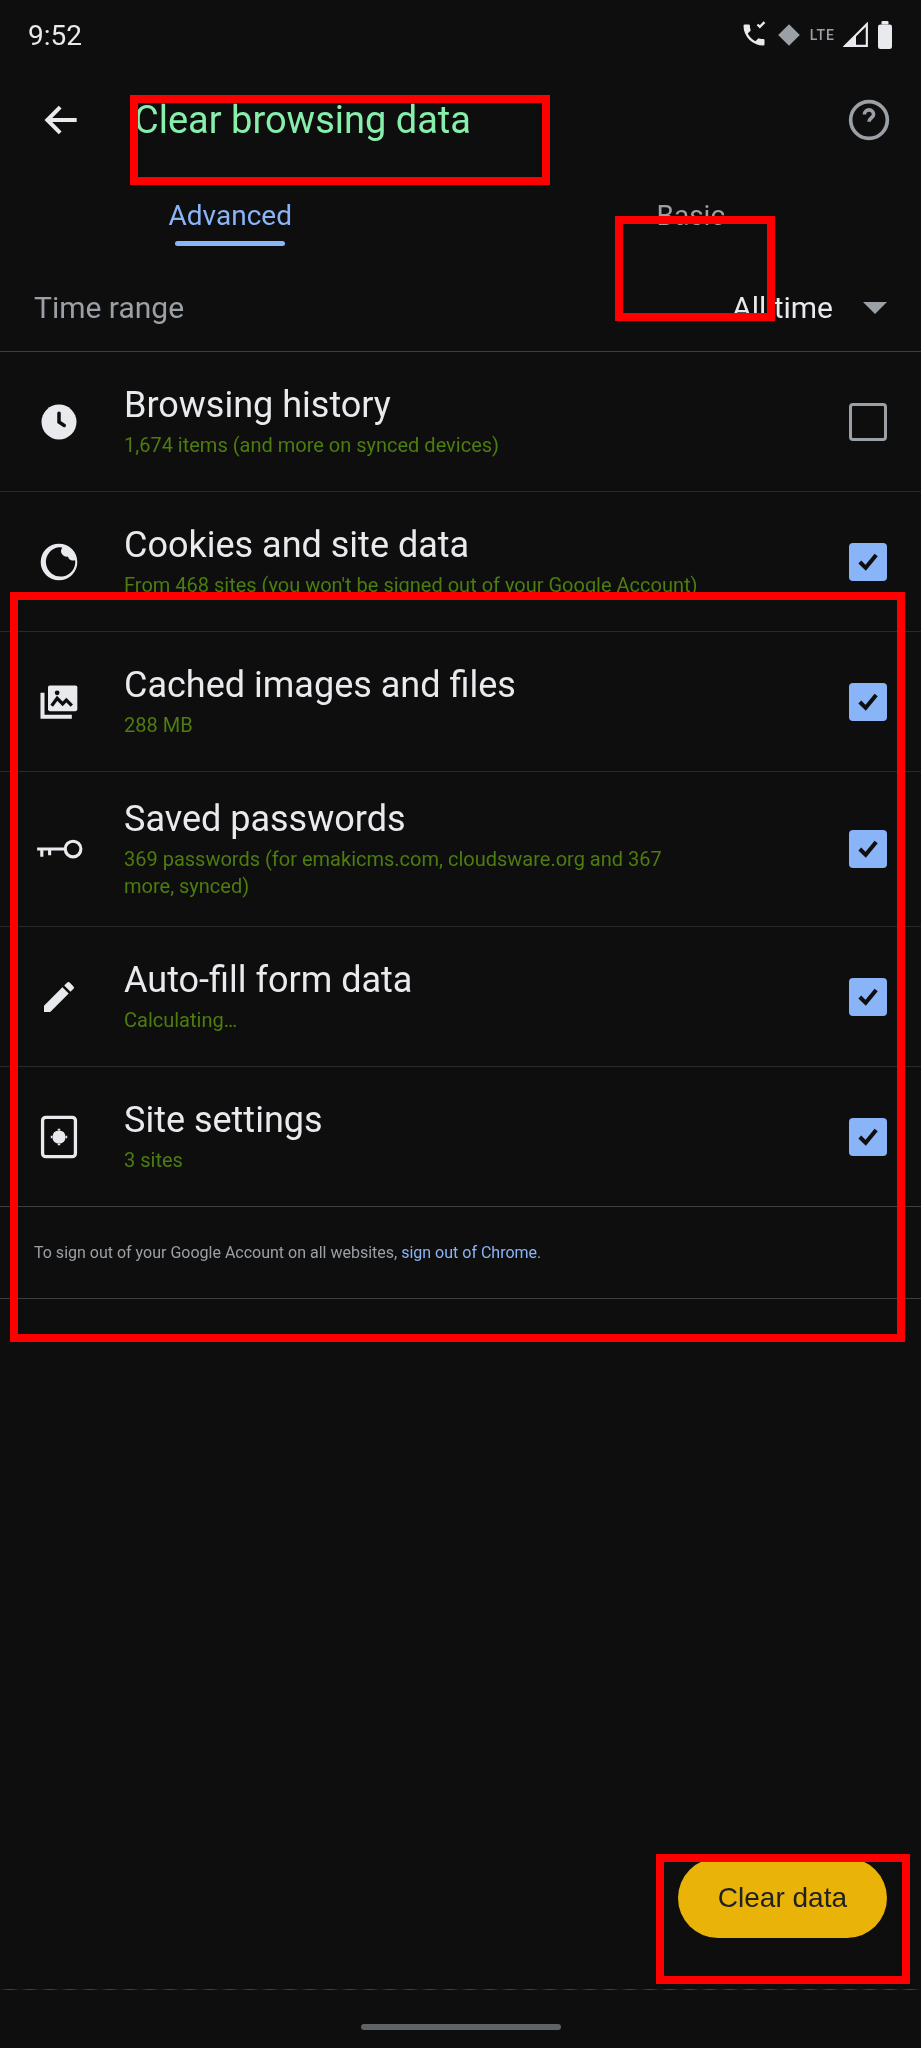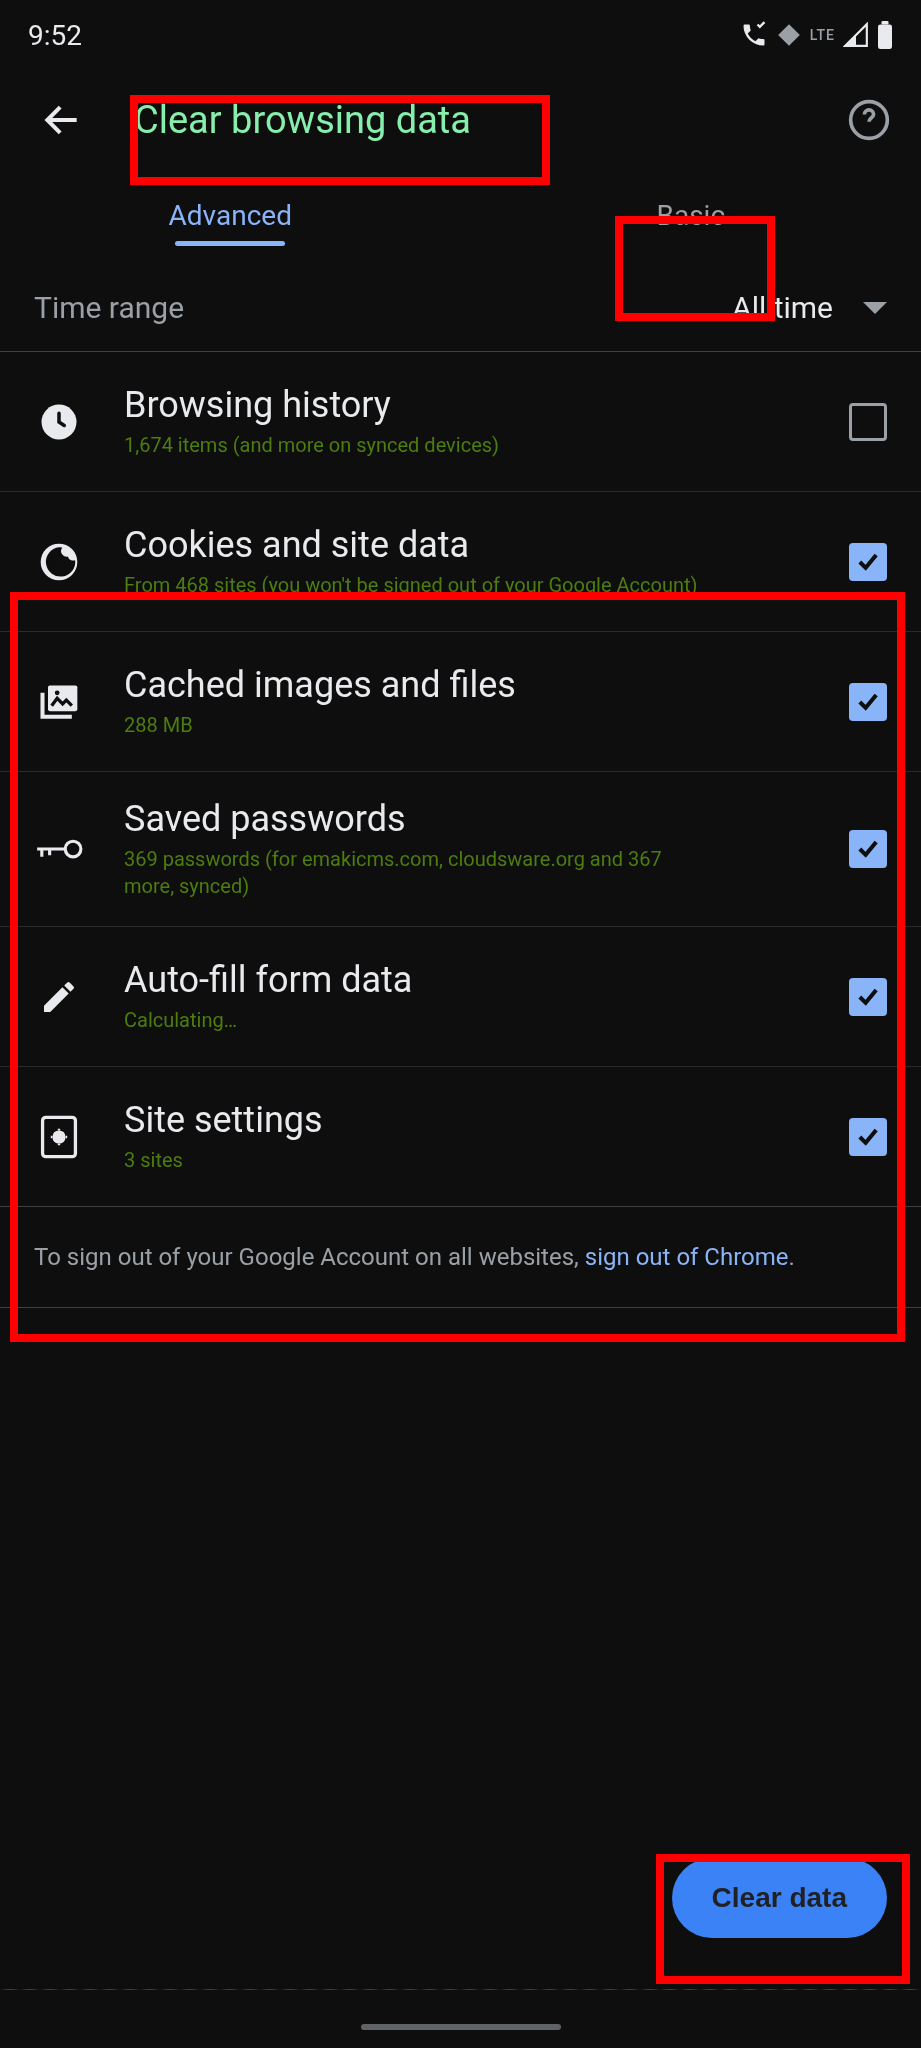--- a/index.html
+++ b/index.html
@@ -123,33 +123,33 @@
     justify-content: center;
   }
   .checkbox.unchecked {
     border: 3px solid #9aa0a6;
   }
   .checkbox.checked {
     background: #8ab4f8;
   }
   .signout-line {
     padding: 36px 34px;
-    font-size: 24px;
+    font-size: 16px;
     color: #9aa0a6;
     border-bottom: 1px solid #3c4043;
   }
   .signout-line a { color: #8ab4f8; text-decoration: none; }
   .clear-button {
     position: absolute;
     right: 34px;
     bottom: 110px;
-    background: #3b82f6;
+    background: #eab308;
     color: #202124;
     font-size: 28px;
-    font-weight: 700;
+    font-weight: 400;
     padding: 24px 40px;
     border-radius: 44px;
     border: none;
   }
   .home-indicator {
     position: absolute;
     bottom: 18px;
     left: 50%;
     transform: translateX(-50%);
     width: 200px;

